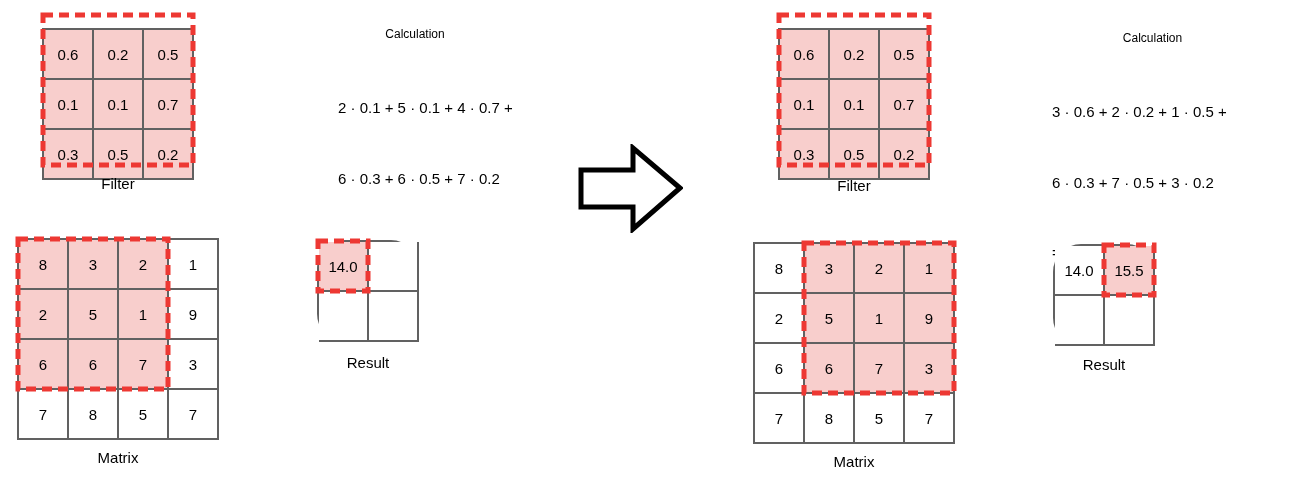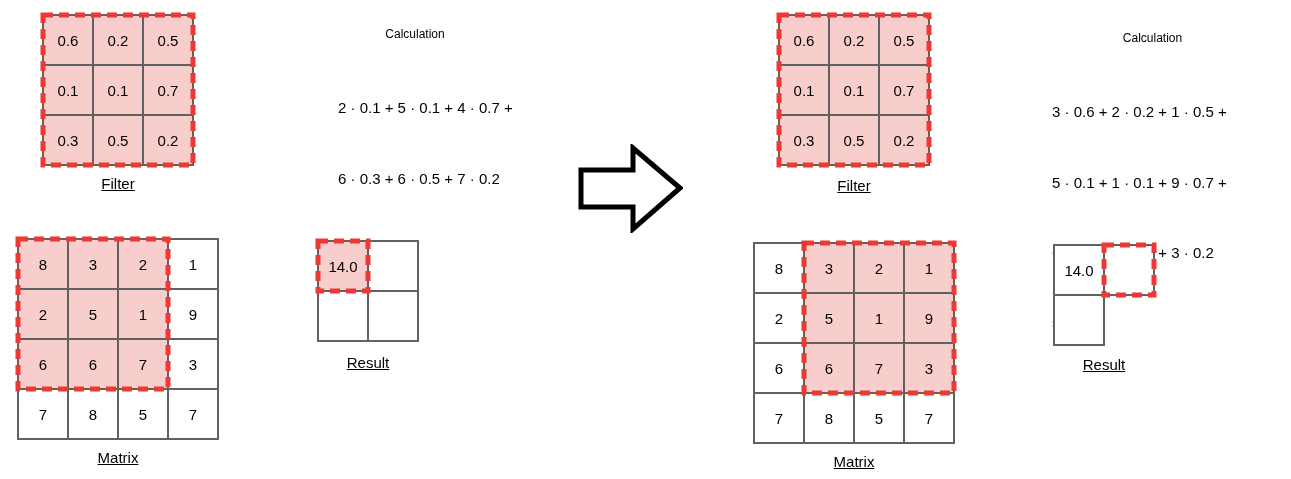--- a/index.html
+++ b/index.html
@@ -4,33 +4,33 @@
 <style>
   html,body{margin:0;padding:0;background:#ffffff;}
   .stage{
     position:relative;width:1291px;height:479px;background:#ffffff;
     font-family:"Liberation Sans",sans-serif;color:#000000;overflow:hidden;
   }
   .grid{
     position:absolute;display:grid;
     border-top:2px solid #616161;border-left:2px solid #616161;
   }
-  .g3{grid-template-columns:repeat(3,50px);grid-auto-rows:50px;}
+  .g3{grid-template-columns:repeat(3,50px);grid-auto-rows:50px;margin-top:14px;}
   .g4{grid-template-columns:repeat(4,50px);grid-auto-rows:50px;}
-  .g2{grid-template-columns:repeat(2,50px);grid-auto-rows:50px;}
+  .g2{grid-template-columns:repeat(2,50px);grid-auto-rows:50px;border-radius:28px;}
   .cell{
     box-sizing:border-box;
     border-right:2px solid #616161;border-bottom:2px solid #616161;
     display:flex;align-items:center;justify-content:center;
     font-size:15px;background:#ffffff;
   }
   .cell.hl{background:#f8cecc;}
   .overlay{position:absolute;overflow:visible;pointer-events:none;}
   .dashrect{fill:none;stroke:#ed3833;stroke-width:5;stroke-dasharray:10 6;}
-  .label{position:absolute;text-align:center;font-size:15px;text-decoration:underline;}
+  .label{position:absolute;text-align:center;font-size:15px;}
   .calc-title{position:absolute;font-size:12px;text-align:center;}
   .calc-lines{position:absolute;font-size:15px;line-height:23.5px;white-space:pre;}
   .arrow{position:absolute;}
 </style>
 </head>
 <body>
 
 <div class="stage">
 
   <div class="grid g3" style="left:42px;top:14px;">
@@ -106,21 +106,20 @@
     <div class="cell hl">0.2</div>
   </div>
   <svg class="overlay" style="left:773px;top:9px;" width="162" height="162">
       <rect class="dashrect" x="6" y="6" width="150" height="150"></rect>
     </svg>
   <div class="label" style="left:778px;top:177px;width:152px;">Filter</div>
 
   <div class="calc-title" style="left:1075px;top:31px;width:155px;">Calculation</div>
   <div class="calc-lines" style="left:1052px;top:53px;">
     <div>3 · 0.6 + 2 · 0.2 + 1 · 0.5 +</div>
-    <div>5 · 0.1 + 1 · 0.1 + 9 · 0.7 +</div>
     <div>6 · 0.3 + 7 · 0.5 + 3 · 0.2</div>
     <div>= 15.5</div>
   </div>
 
   <div class="grid g4" style="left:753px;top:242px;">
     <div class="cell">8</div>
     <div class="cell hl">3</div>
     <div class="cell hl">2</div>
     <div class="cell hl">1</div>
     <div class="cell">2</div>
@@ -136,20 +135,21 @@
     <div class="cell">5</div>
     <div class="cell">7</div>
   </div>
   <svg class="overlay" style="left:798px;top:237px;" width="162" height="162">
       <rect class="dashrect" x="6" y="6" width="150" height="150"></rect>
     </svg>
   <div class="label" style="left:753px;top:453px;width:202px;">Matrix</div>
 
   <div class="grid g2" style="left:1053px;top:244px;">
     <div class="cell">14.0</div>
+    <div class="cell hl">15.5</div>
     <div class="cell"></div>
     <div class="cell"></div>
   </div>
   <svg class="overlay" style="left:1098px;top:239px;" width="62" height="62">
       <rect class="dashrect" x="6" y="6" width="50" height="50"></rect>
     </svg>
   <div class="label" style="left:1053px;top:356px;width:102px;">Result</div>
 
 </div>
 

